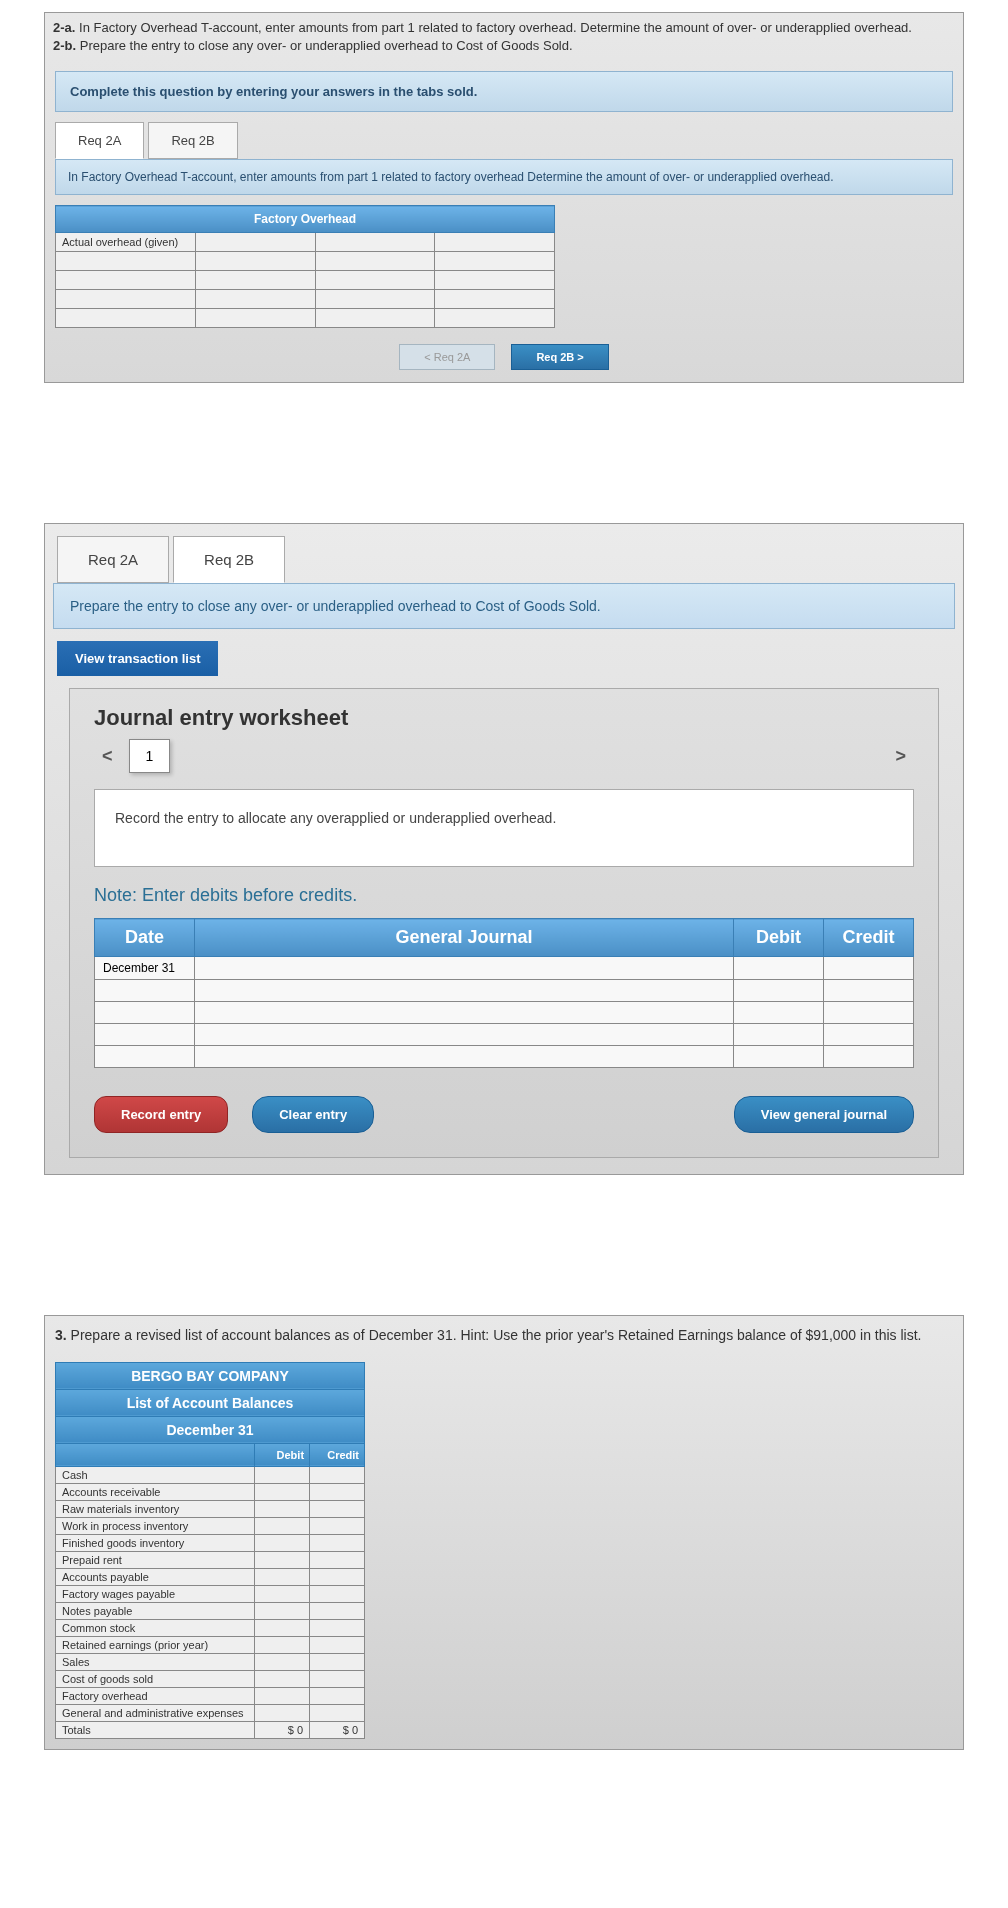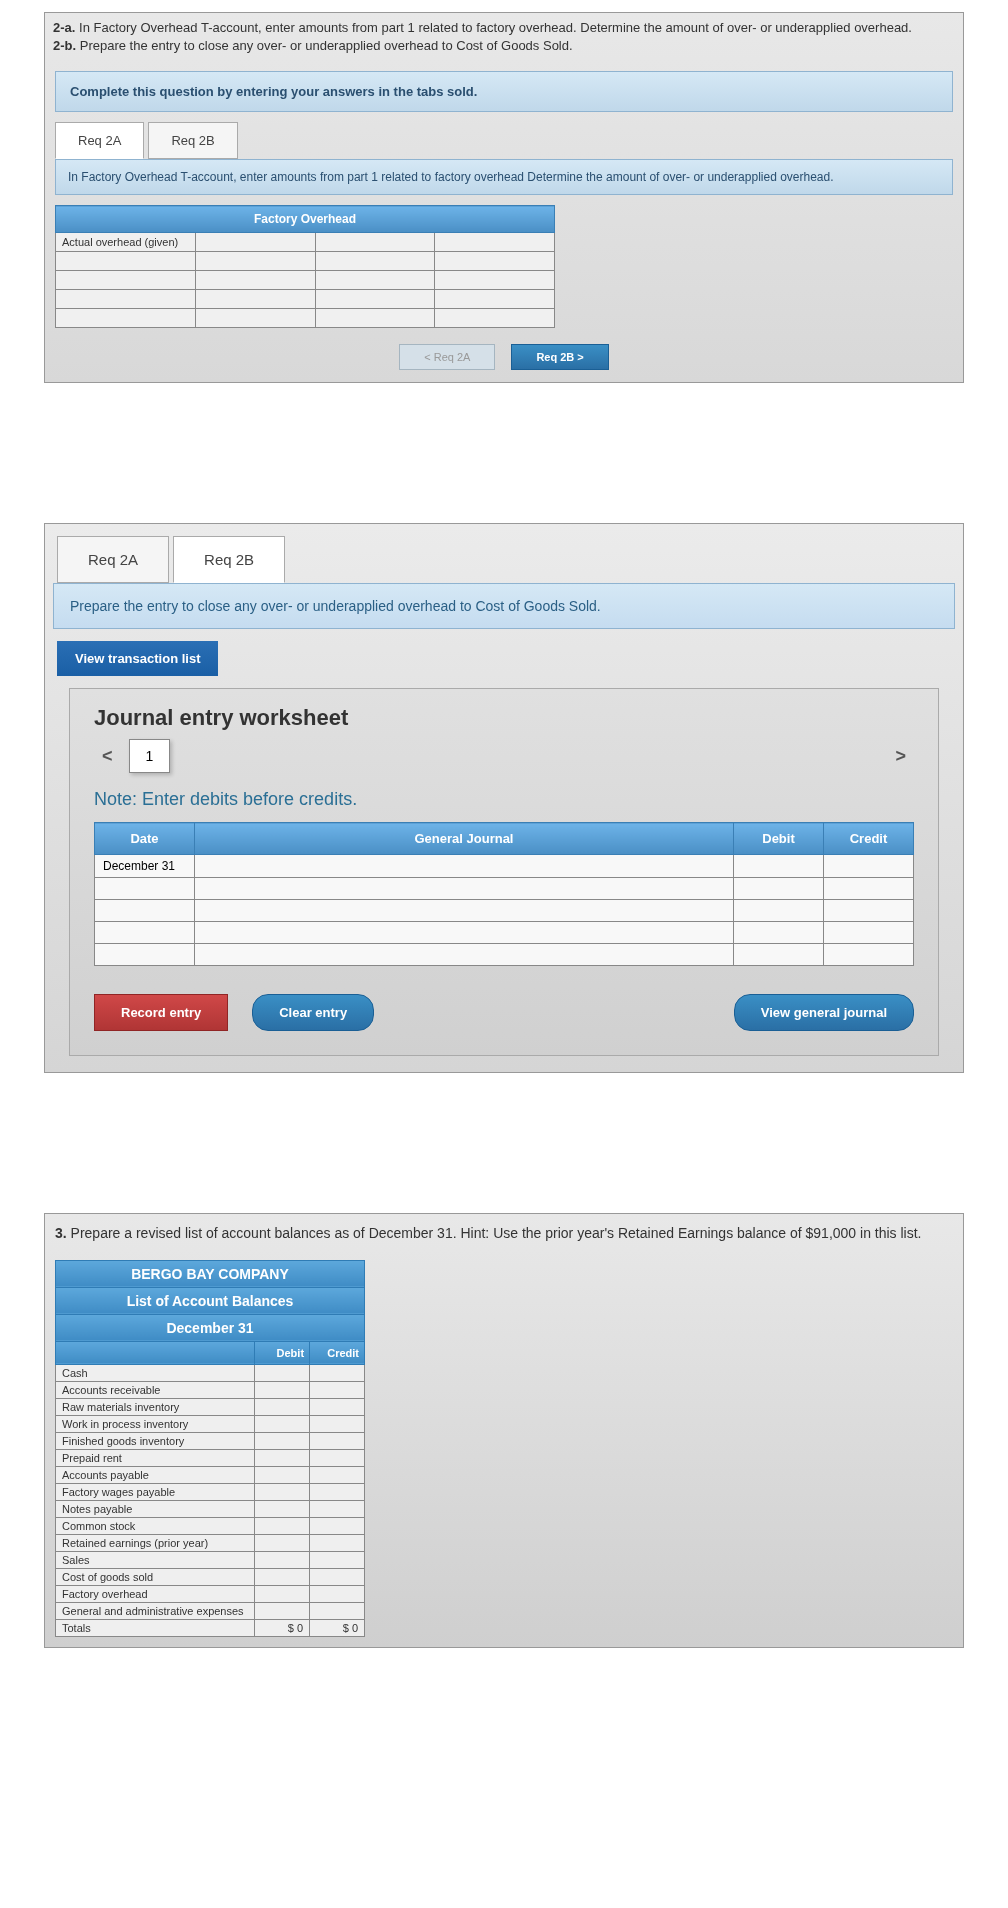--- a/index.html
+++ b/index.html
@@ -137,21 +137,21 @@
     color: #444;
     margin-bottom: 18px;
   }
   
   .note-text { font-size: 18px; color: #2a6f95; margin-bottom: 12px; }
   
   .je-table { border-collapse: collapse; width: 100%; margin-bottom: 28px; }
   .je-table th {
     background: linear-gradient(to bottom, #6db3e8, #4a8fc5);
     color: #fff;
-    font-size: 13px;
+    font-size: 18px;
     padding: 8px;
     border: 1px solid #3a7fb5;
     text-align: center;
   }
   .je-table td {
     border: 1px solid #888;
     background: #f8f8f8;
     height: 22px;
     font-size: 12px;
     padding: 4px 8px;
@@ -163,21 +163,21 @@
   .btn-row { display: flex; justify-content: space-between; }
   .btn-group-left { display: flex; gap: 24px; }
   .je-btn {
     padding: 10px 26px;
     font-size: 13px;
     font-weight: bold;
     color: #fff;
     border: 1px solid #1a5f95;
     cursor: pointer;
   }
-  .btn-red { background: linear-gradient(to bottom, #d04848, #b03535); border-color:#902525;}
+  .btn-red { background: linear-gradient(to bottom, #d04848, #b03535); border-color:#902525;border-radius:12px;}
   .btn-blue { background: linear-gradient(to bottom, #3a8fc5, #2a6fa5); border-radius: 16px; }
   
   
   .panel3 { background: linear-gradient(to bottom, #e8e8e8, #cfcfcf); margin-bottom: 30px; }
   .q3-text { padding: 10px 10px 6px; font-size: 14px; color: #333; line-height: 1.4; }
   
   .balances-table {
     margin: 10px;
     border-collapse: collapse;
     width: 310px;
@@ -271,20 +271,21 @@
   
   <div class="je-worksheet">
     <div class="je-title">Journal entry worksheet</div>
     <div class="stepper-row">
       <div class="stepper-left">
         <span class="chev">&lt;</span>
         <span class="step-box">1</span>
       </div>
       <span class="chev">&gt;</span>
     </div>
+    <div class="record-instruction">Record the entry to allocate any overapplied or underapplied overhead.</div>
     <div class="note-text">Note: Enter debits before credits.</div>
 
     <table class="je-table">
       <tbody>
           <tr>
         <th class="date-col">Date</th>
         <th class="gj-col">General Journal</th>
         <th class="amt-col">Debit</th>
         <th class="amt-col">Credit</th>
       </tr>

